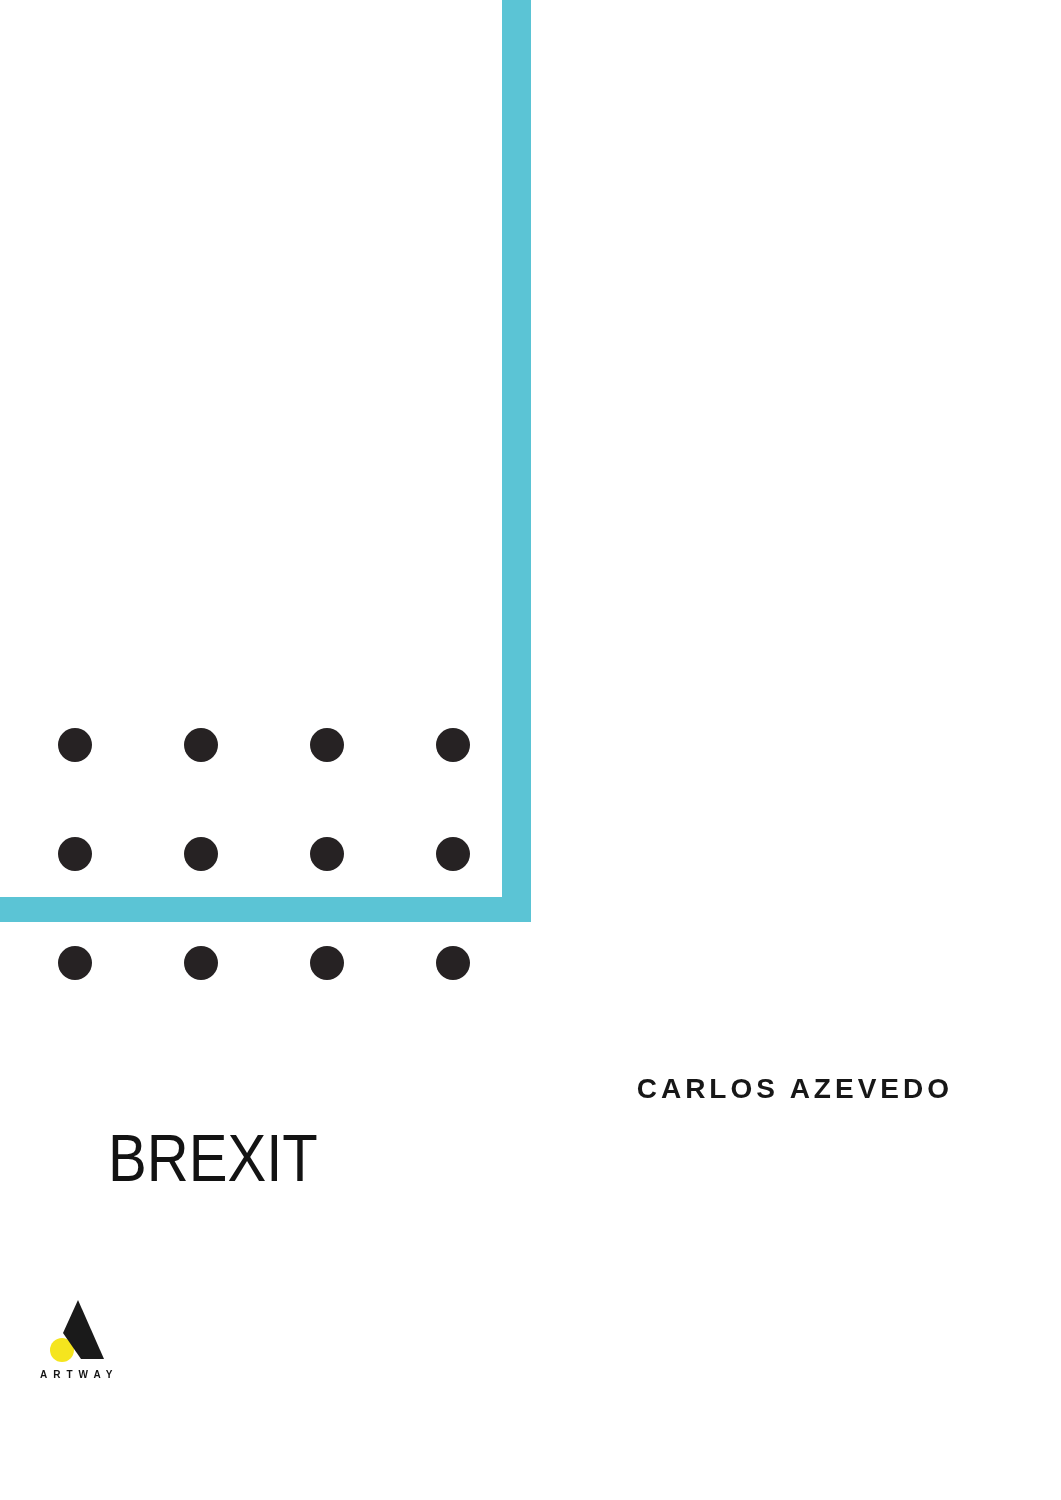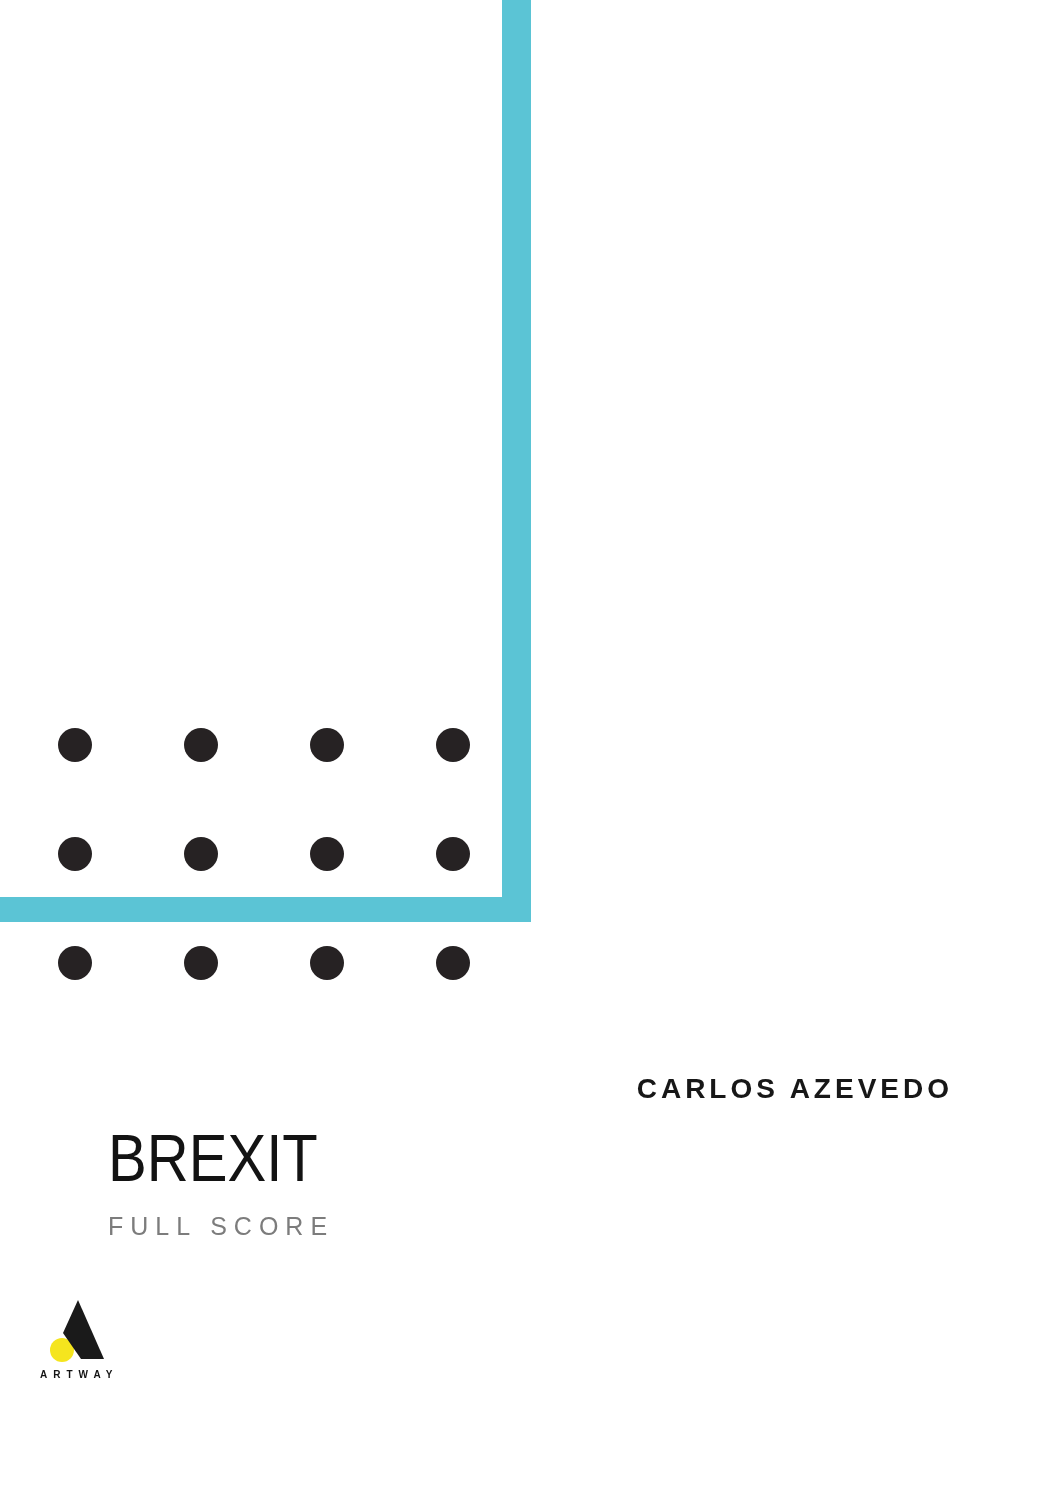--- a/index.html
+++ b/index.html
@@ -121,21 +121,20 @@
       <div class="dot"></div>
       <div class="dot"></div>
       <div class="dot"></div>
       <div class="dot"></div>
       <div class="dot"></div>
       <div class="dot"></div>
     </div>
 
   <div class="composer">CARLOS AZEVEDO</div>
   <div class="title">BREXIT</div>
-  <div class="subtitle">FULL SCORE</div>
 
   <div class="logo">
     <svg width="64" height="66" viewBox="0 0 64 66">
       <circle cx="16" cy="54" r="12" fill="#f5e51e"></circle>
       <polygon points="32,4 58,63 35,63 17,37" fill="#1a1a1a"></polygon>
     </svg>
     <div class="publisher-name">ARTWAY</div>
   </div>
 
 </div>

